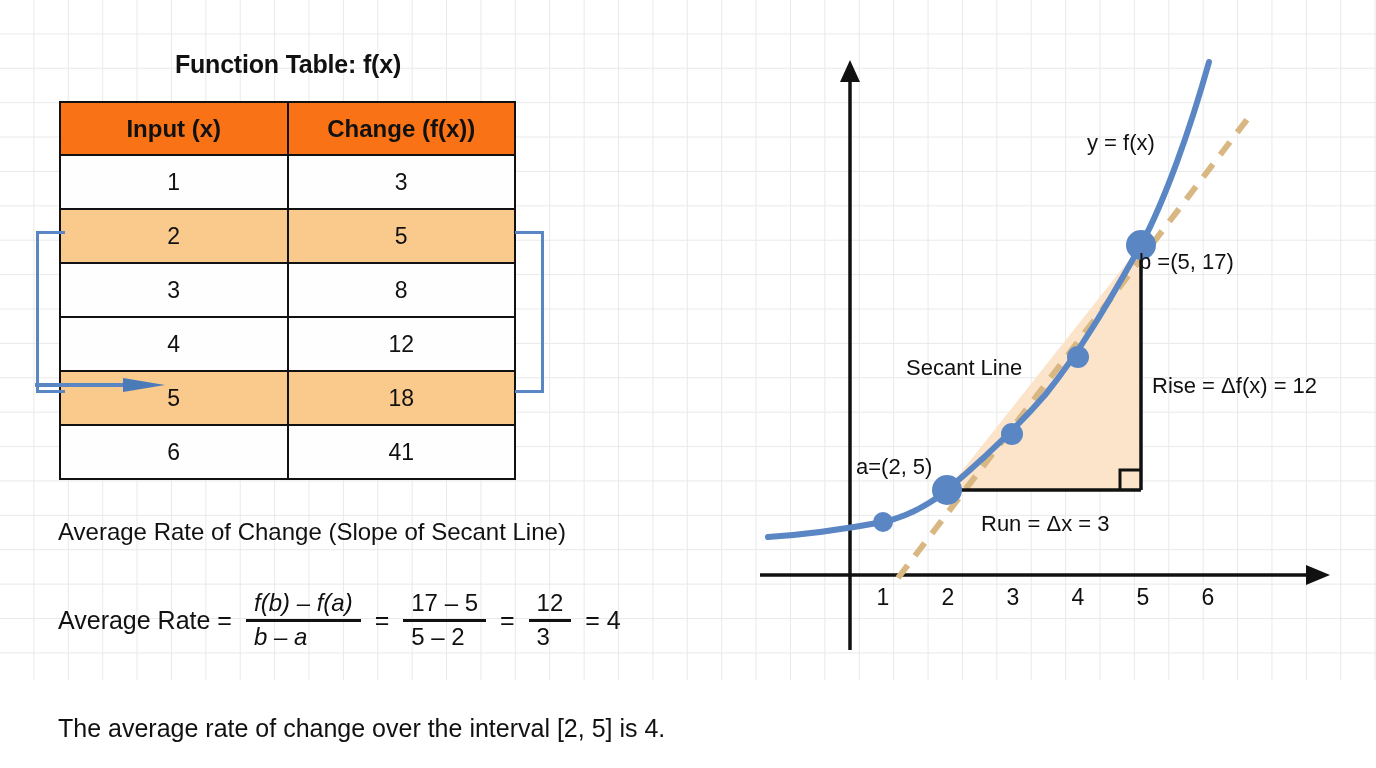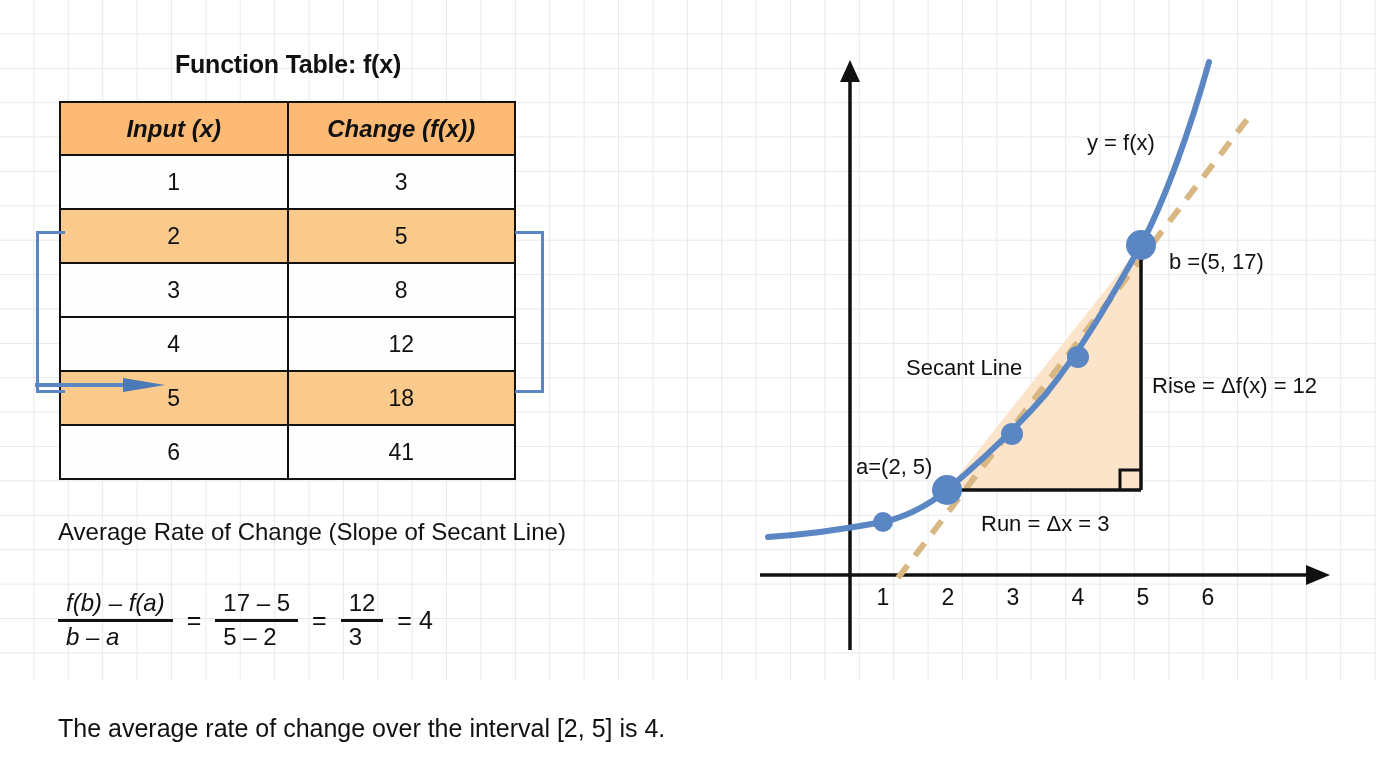--- a/index.html
+++ b/index.html
@@ -42,25 +42,24 @@
   }
   #fn-table th, #fn-table td {
     border: 2px solid #111;
     height: 50px;
     text-align: center;
     font-size: 23px;
     color: #111;
     background-clip: padding-box;
   }
   #fn-table th {
-    background: #fdba74;
+    background: #f97316;
     font-weight: bold;
     font-size: 24px;
     height: 49px;
-    font-style: italic;
   }
   #fn-table td { font-weight: normal; }
   #fn-table tr.hl td { background: #fac98c; }
   #fn-table tr.plain td { background: #fefefe; }
 
   
   .bracket {
     position: absolute;
     border: 3px solid #5b86c4;
     border-right: none;
@@ -200,20 +199,21 @@
     <line x1="0" y1="7" x2="92" y2="7" stroke="#5b86c4" stroke-width="4"></line>
     <polygon points="88,0 130,7 88,14" fill="#4a7ab8"></polygon>
   </svg>
 
   <div class="bracket right" style="left:515px; top:231px; width:26px; height:156px;"></div>
 
 
   <div id="arc-heading">Average Rate of Change (Slope of Secant Line)</div>
 
   <div id="formula">
+    <span class="lead">Average Rate =</span>
     <span class="frac ital">
       <span class="num">f(b) – f(a)</span>
       <span class="bar"></span>
       <span class="den">b – a</span>
     </span>
     <span class="eq">=</span>
     <span class="frac">
       <span class="num">17 – 5</span>
       <span class="bar"></span>
       <span class="den">5 – 2</span>
@@ -253,21 +253,21 @@
 
     <circle cx="883" cy="522" r="10" fill="#5b86c4"></circle>
     <circle cx="947" cy="490" r="15" fill="#5b86c4"></circle>
     <circle cx="1012" cy="434" r="11" fill="#5b86c4"></circle>
     <circle cx="1078" cy="357" r="11" fill="#5b86c4"></circle>
     <circle cx="1141" cy="245" r="15" fill="#5b86c4"></circle>
   </svg>
 
   <div class="glabel" style="left:1087px; top:130px;">y = f(x)</div>
   <div class="glabel" style="left:906px; top:355px;">Secant Line</div>
-  <div class="glabel" style="left:1169px; top:249px;">b =(5, 17)</div>
+  <div class="glabel" style="left:1139px; top:249px;">b =(5, 17)</div>
   <div class="glabel" style="left:856px; top:454px;">a=(2, 5)</div>
   <div class="glabel" style="left:1152px; top:373px;">Rise = Δf(x) = 12</div>
   <div class="glabel" style="left:981px; top:511px;">Run = Δx = 3</div>
 
   <div class="tick" style="left:868px; top:584px;">1</div>
   <div class="tick" style="left:933px; top:584px;">2</div>
   <div class="tick" style="left:998px; top:584px;">3</div>
   <div class="tick" style="left:1063px; top:584px;">4</div>
   <div class="tick" style="left:1128px; top:584px;">5</div>
   <div class="tick" style="left:1193px; top:584px;">6</div>

